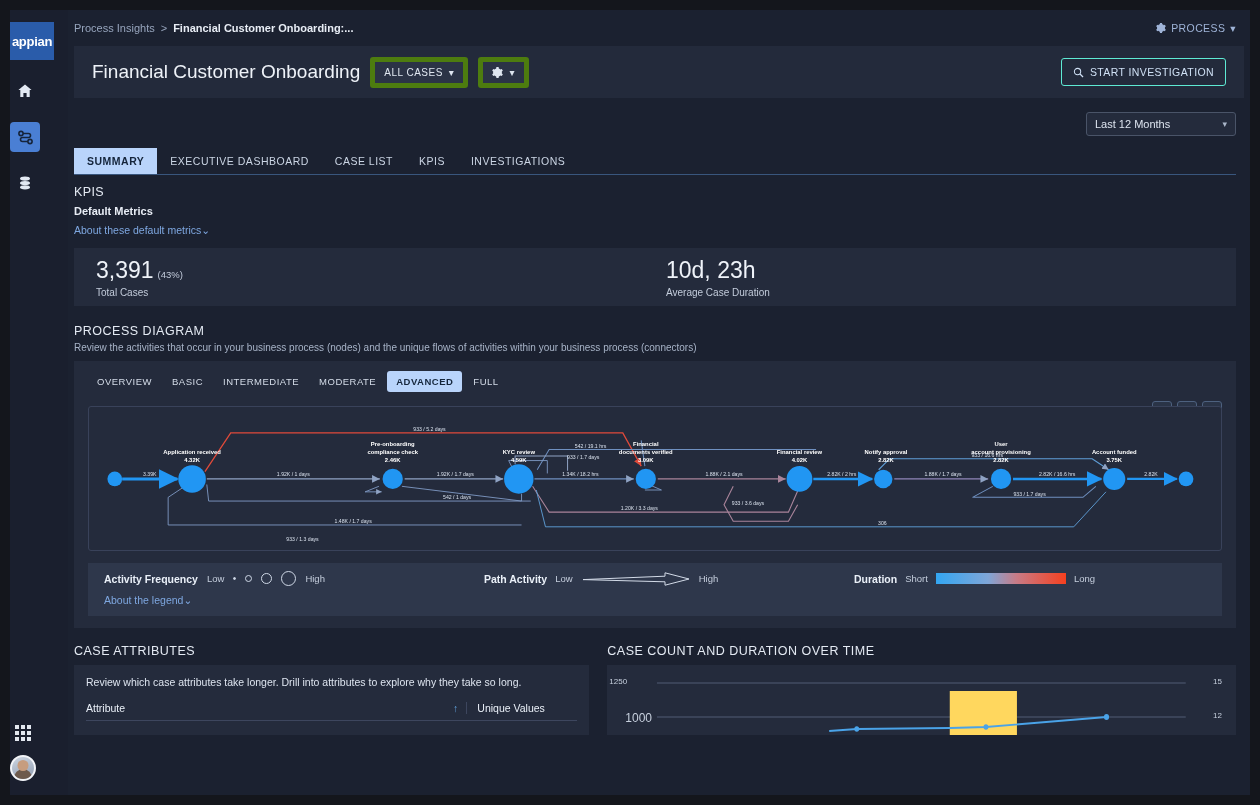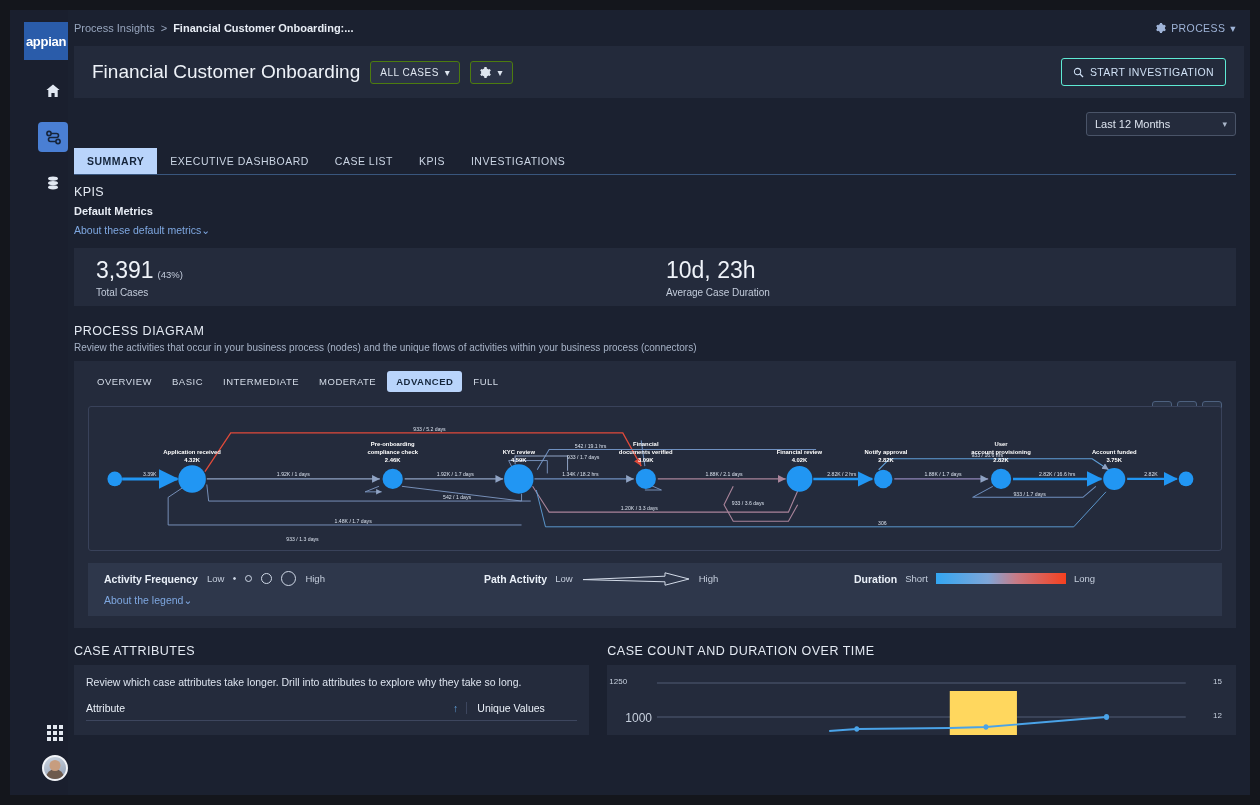--- a/index.html
+++ b/index.html
@@ -14,21 +14,21 @@
     width: 1240px; height: 785px;
     background: #1b2130;
     display: flex;
     overflow: hidden;
   }
 
   
   .sidebar {
     width: 58px; flex: 0 0 58px;
     background: #1a1f2e;
-    display: flex; flex-direction: column; align-items: flex-end;
+    display: flex; flex-direction: column; align-items: flex-start;
     padding-top: 12px;
     position: relative;
   }
   .logo {
     width: 44px; height: 38px;
     background: #2a5caa;
     display: flex; align-items: center; justify-content: center;
     color: #fff; font-size: 13px; font-weight: bold; letter-spacing: -0.3px;
   }
   .nav-icon {
@@ -79,21 +79,21 @@
   }
 
   .titlebar {
     margin: 0 6px; height: 52px; background: #232a3b;
     display:flex; align-items:center; justify-content:space-between;
     padding: 0 18px;
   }
   .title-left { display:flex; align-items:center; gap:10px; }
   .page-title { font-size: 19px; color:#eef2f8; font-weight:400; }
   .pill {
-    border:1px solid #4d7c0f; border-radius:3px; background:#2b3346;
+    border:5px solid #4d7c0f; border-radius:3px; background:#2b3346;
     color:#dfe6f0; font-size:10px; letter-spacing:0.5px;
     padding: 5px 9px; display:flex; align-items:center; gap:6px;
   }
   .btn-outline {
     border:1px solid #5eead4; border-radius:3px; background:transparent;
     color:#cfe0f5; font-size:10.5px; letter-spacing:0.4px;
     padding:7px 11px; display:flex; align-items:center; gap:6px;
   }
 
   .daterow { display:flex; justify-content:flex-end; padding: 14px 14px 0 0; }

